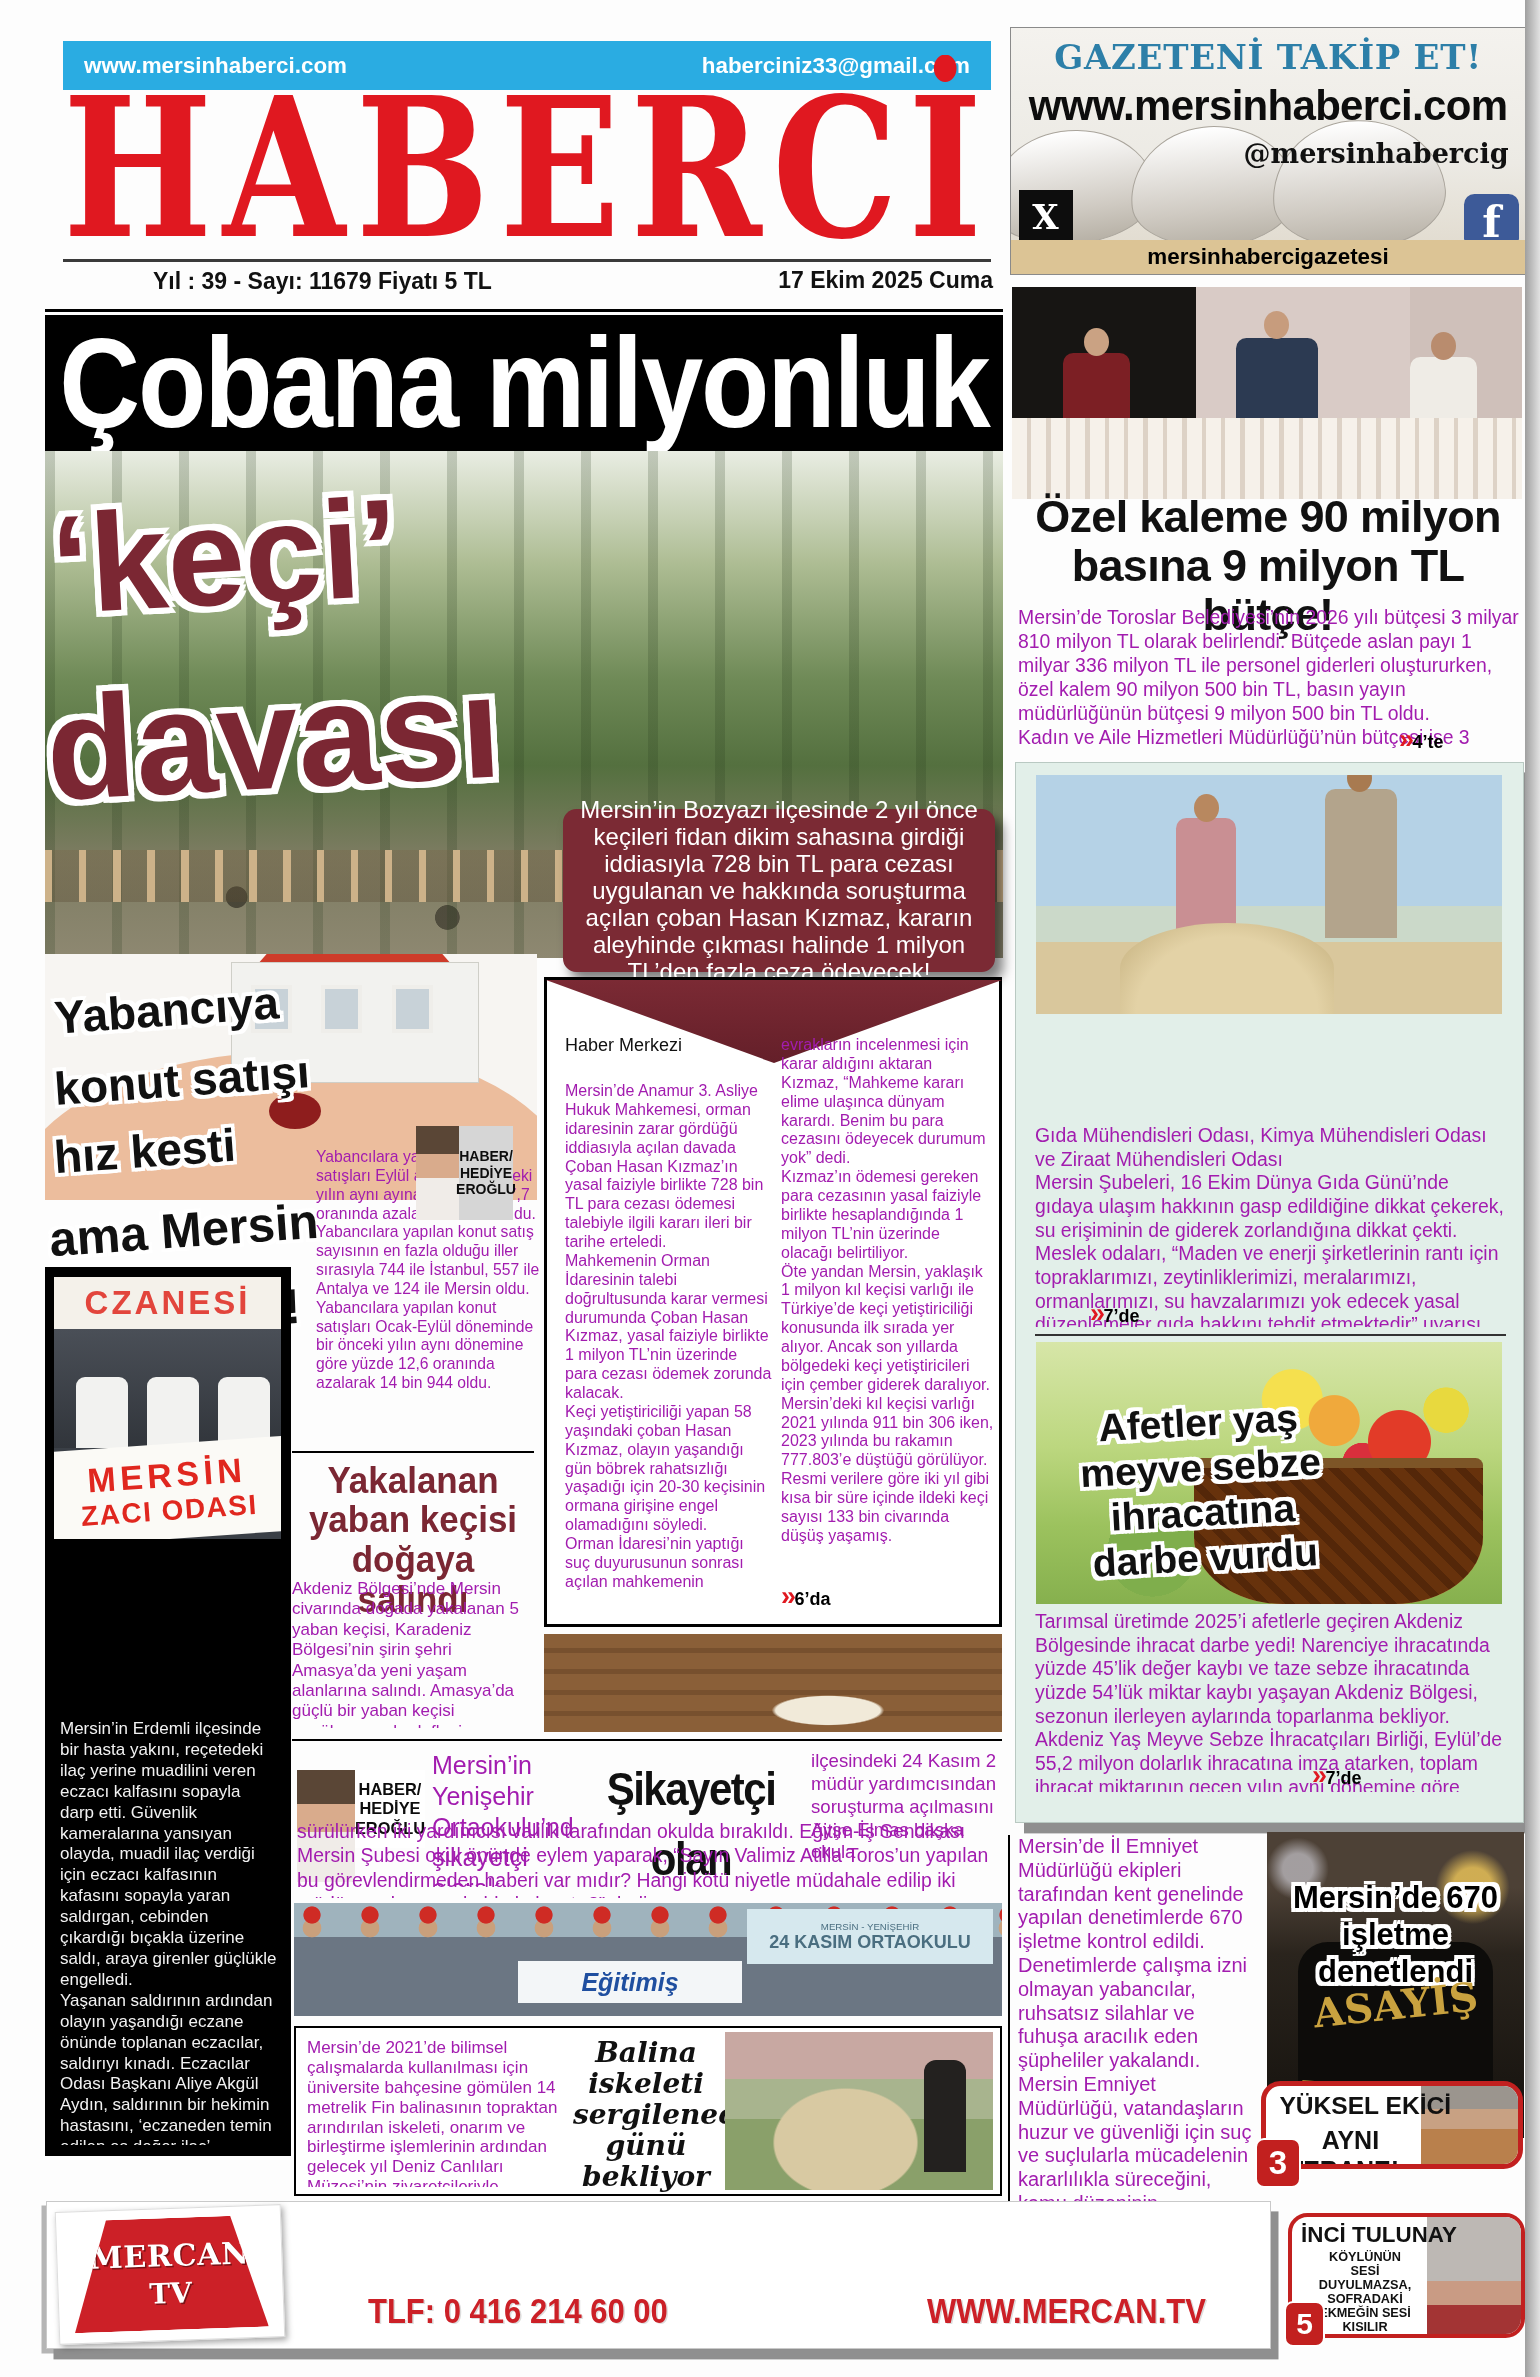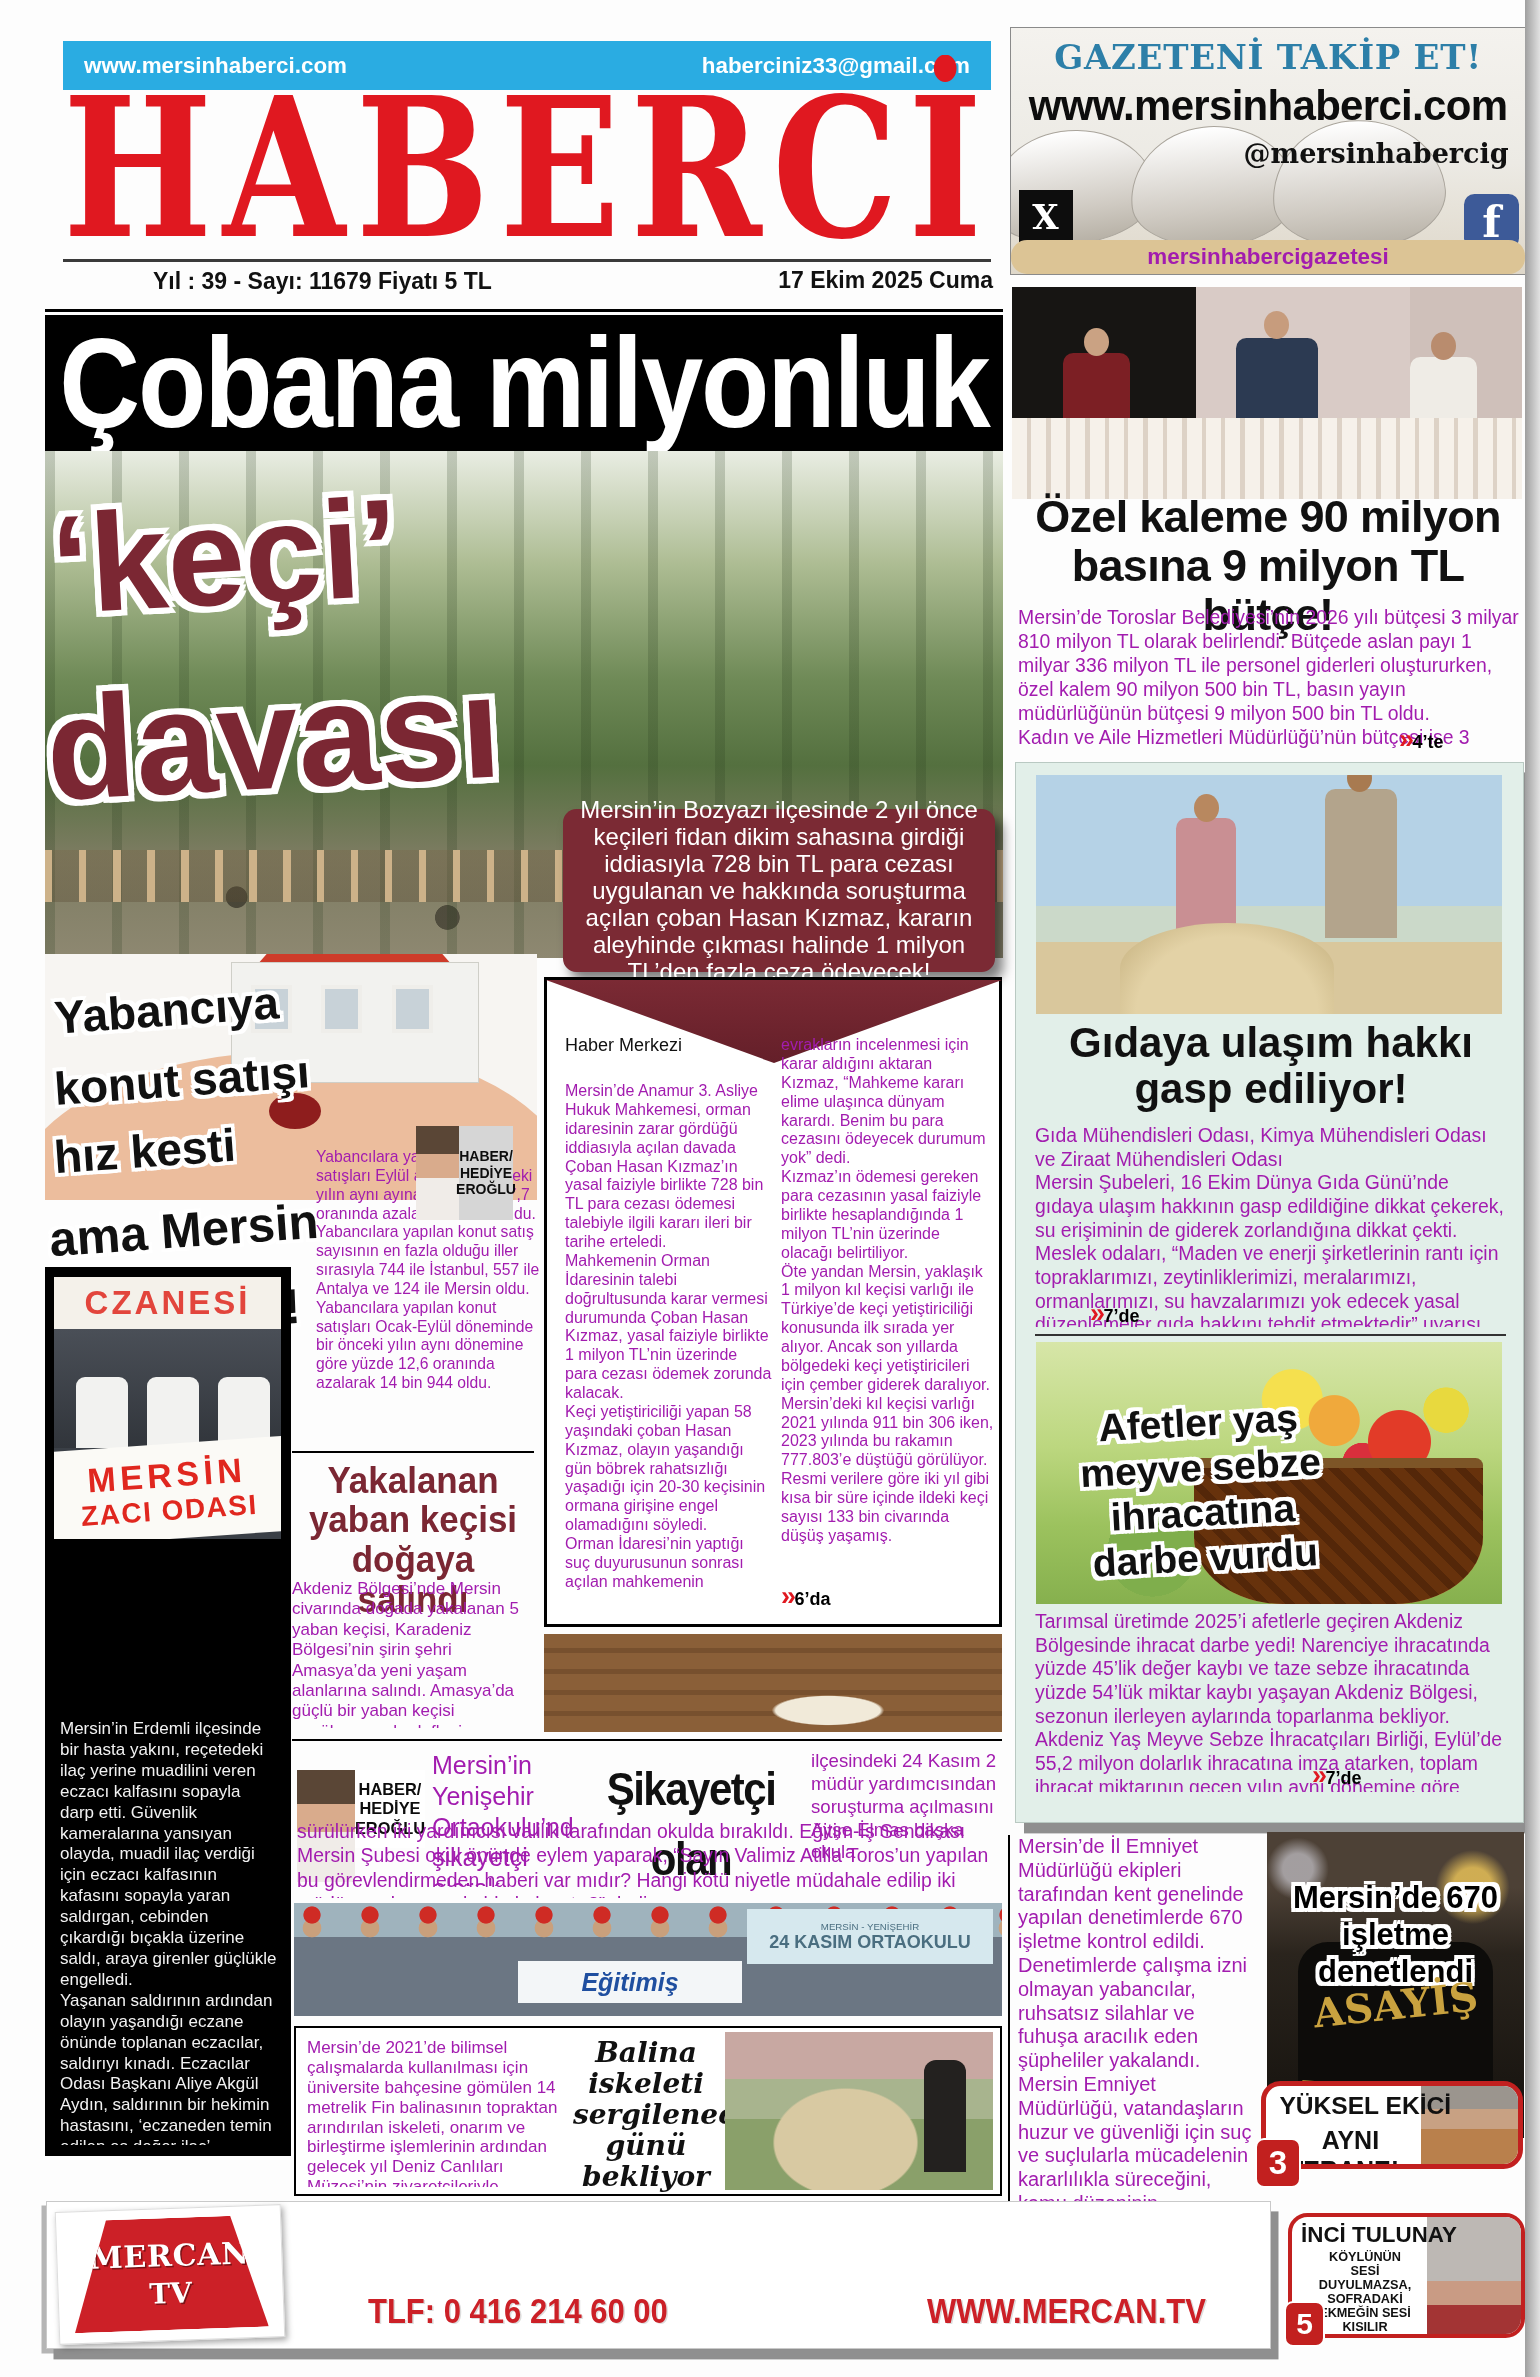--- a/index.html
+++ b/index.html
@@ -21,21 +21,21 @@
   #blue-bar span{color:#fff;font-weight:bold;font-size:22.4px;}
   #masthead{left:63px;top:55px;width:928px;height:207px;color:#e01820;
             font-family:"DejaVu Serif",serif;font-weight:bold;font-size:158px;text-align:center;
             letter-spacing:10.4px;transform:scaleY(1.22);transform-origin:top center;line-height:186px;}
   
   #promo{left:1010px;top:27px;width:516px;height:248px;border:1.5px solid #8a8a8a;box-sizing:border-box;
          background:linear-gradient(180deg,#f4f2ee 0%,#eceae4 55%,#ded7c9 100%);overflow:hidden;}
   .fold{position:absolute;background:linear-gradient(180deg,#ffffff,#cfcac2 70%,#b7b1a6);
         border:1.5px solid #a9a49b;border-radius:48% 52% 46% 54%/60% 60% 40% 40%;}
   #promo-strip{position:absolute;left:0;bottom:0;width:100%;height:34px;background:#dcc495;
-               display:flex;align-items:center;justify-content:center;font-weight:bold;font-size:22.4px;color:#a21caf;border-radius:16px;}
+               display:flex;align-items:center;justify-content:center;font-weight:bold;font-size:22.4px;color:#000000;}
   #x-icon{position:absolute;left:7.5px;bottom:30px;width:54px;height:54px;background:#0d0d0d;color:#fff;
           display:flex;align-items:center;justify-content:center;font-size:34px;font-weight:bold;
           font-family:"DejaVu Serif",serif;}
   #fb-icon{position:absolute;right:6px;bottom:25px;width:55px;height:55px;background:#3d5a98;border-radius:10.4px;
            color:#fff;display:flex;align-items:center;justify-content:center;font-size:43px;font-weight:bold;
            font-family:"DejaVu Serif",serif;}
   
   .photo{overflow:hidden;}
   #main-photo{left:45px;top:451px;width:958px;height:507px;
     background:
@@ -223,22 +223,20 @@
   <div class="abs" id="mint-panel"></div>
   <div class="abs photo" id="grain-photo">
     <div class="person" style="left:30%;top:18%;width:60px;height:127px;background:#c98f93;">
         <div class="head" style="left:18px;top:-24px;background:#b8885f;"></div>
       </div>
     <div class="person" style="left:62%;top:6%;width:72px;height:149px;background:#b3a48c;">
         <div class="head" style="left:22.4px;top:-25px;background:#a87a50;"></div>
       </div>
     <div class="grain-pile"></div>
   </div>
-  <div class="abs pre" style="left:1038px;top:1020px;width:466px;text-align:center;font-weight:bold;font-size:42px;line-height:46px;">Gıdaya ulaşım hakkı
-gasp ediliyor!</div>
   <div class="abs bodytxt pre" style="left:1035px;top:1124px;width:471px;height:203px;font-size:19.4px;line-height:1.22;overflow:hidden;">Gıda Mühendisleri Odası, Kimya Mühendisleri Odası ve Ziraat Mühendisleri Odası
 Mersin Şubeleri, 16 Ekim Dünya Gıda Günü’nde gıdaya ulaşım hakkının gasp edildiğine dikkat çekerek, su erişiminin de giderek zorlandığına dikkat çekti.
 Meslek odaları, “Maden ve enerji şirketlerinin rantı için topraklarımızı, zeytinliklerimizi, meralarımızı, ormanlarımızı, su havzalarımızı yok edecek yasal düzenlemeler gıda hakkını tehdit etmektedir” uyarısı yaptı.</div>
   <div class="abs jump" style="left:1090px;top:1303px;font-size:18px;">
     <span class="chev">»</span>
     <span class="jump-page">7’de</span>
   </div>
   <div class="abs" style="left:1035px;top:1334px;width:471px;height:1.5px;background:#333;"></div>
 
   <div class="abs photo" id="fruit-photo">

